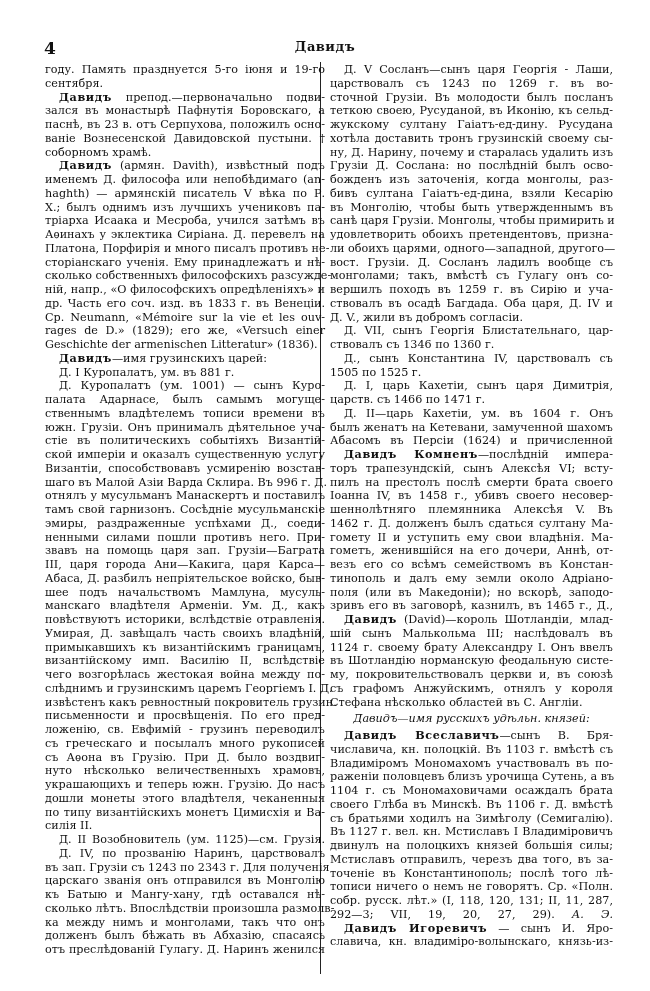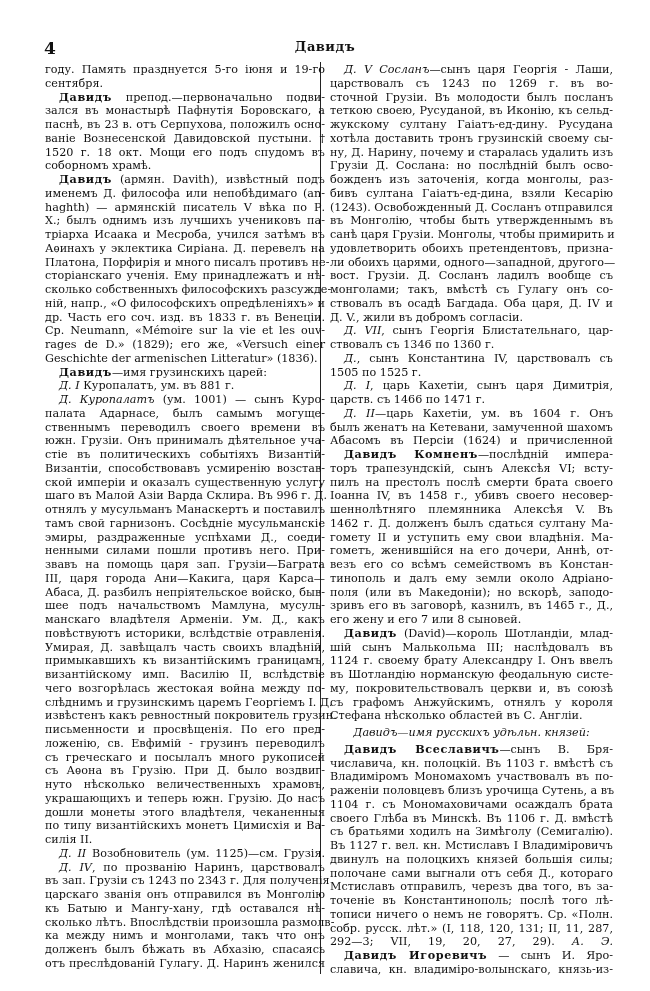--- a/index.html
+++ b/index.html
@@ -10,62 +10,61 @@
                   font-size: 13px; font-weight: bold; letter-spacing: 0.5px; }
   .col { position: absolute; top: 63px; width: 280px; font-size: 11.2px; line-height: 13.75px; }
   .col-left { left: 45px; }
   .col-right { left: 330px; width: 283px; }
   .divider { position: absolute; left: 320px; top: 62px; width: 1px; height: 912px; background: #222; }
   .line { white-space: nowrap; text-align: justify; text-align-last: justify; display: block; height: 13.75px; overflow: visible; }
   .line.last { text-align-last: left; }
   .line.indent { padding-left: 14px; }
   .line.center { text-align: center; text-align-last: center; font-style: italic; margin: 3px 0; }
   .hw { font-weight: bold; letter-spacing: 0.6px; }
-  .it { font-style: italic; }
+  .it { }
   .sig { font-style: italic; }
 </style>
 </head>
 <body>
 
 <div class="page-number">4</div>
 <div class="running-head">Давидъ</div>
 <div class="divider"></div>
 
 <div class="col col-left" id="col-left">
     <div class="line"><span>году.  Память  празднуется  5-го  іюня  и  19-го</span></div>
     <div class="line last"><span>сентября.</span></div>
     <div class="line indent"><span class="hw">Давидъ</span><span> препод.—первоначально подви-</span></div>
     <div class="line"><span>зался  въ  монастырѣ  Пафнутія  Боровскаго,  а</span></div>
     <div class="line"><span>паснѣ, въ 23 в. отъ Серпухова, положилъ осно-</span></div>
     <div class="line"><span>ваніе  Вознесенской  Давидовской  пустыни.  †</span></div>
-    <div class="line"><span>1520  г.  18  окт.  Мощи  его  подъ  спудомъ  въ</span></div>
     <div class="line last"><span>соборномъ храмѣ.</span></div>
     <div class="line indent"><span class="hw">Давидъ</span><span> (армян. Davith), извѣстный подъ</span></div>
     <div class="line"><span>именемъ  Д.  философа  или  непобѣдимаго  (an-</span></div>
     <div class="line"><span>haghth)  —  армянскій  писатель  V  вѣка  по  Р.</span></div>
     <div class="line"><span>X.;  былъ  однимъ  изъ  лучшихъ  учениковъ  па-</span></div>
     <div class="line"><span>тріарха  Исаака  и  Месроба,  учился  затѣмъ  въ</span></div>
     <div class="line"><span>Аѳинахъ у эклектика Сиріана. Д. перевелъ на</span></div>
     <div class="line"><span>Платона, Порфирія и много писалъ противъ не-</span></div>
     <div class="line"><span>сторіанскаго ученія. Ему принадлежатъ и нѣ-</span></div>
     <div class="line"><span>сколько собственныхъ философскихъ разсужде-</span></div>
     <div class="line"><span>ній, напр., «О философскихъ опредѣленіяхъ» и</span></div>
     <div class="line"><span>др.  Часть его соч.  изд.  въ  1833  г.  въ  Венеціи.</span></div>
     <div class="line"><span>Cp.  Neumann,  «Mémoire  sur  la  vie  et  les  ouv-</span></div>
     <div class="line"><span>rages  de  D.»  (1829);  его  же,  «Versuch  einer</span></div>
     <div class="line last"><span>Geschichte der armenischen Litteratur» (1836).</span></div>
     <div class="line indent last"><span class="hw">Давидъ</span><span>—имя грузинскихъ царей:</span></div>
     <div class="line indent last"><span class="it">Д. I</span><span> Куропалатъ, ум. въ 881 г.</span></div>
     <div class="line indent"><span class="it">Д.  Куропалатъ</span><span>  (ум.  1001) — сынъ  Куро-</span></div>
     <div class="line"><span>палата  Адарнасе,  былъ  самымъ  могуще-</span></div>
-    <div class="line"><span>ственнымъ  переводилъ  своего  времени  въ</span></div>
+    <div class="line"><span>ственнымъ  владѣтелемъ  тописи  времени  въ</span></div>
     <div class="line"><span>южн.  Грузіи.  Онъ  принималъ  дѣятельное  уча-</span></div>
     <div class="line"><span>стіе  въ  политическихъ  событіяхъ  Византій-</span></div>
+    <div class="line"><span>ской  имперіи  и  оказалъ  существенную  услугу</span></div>
     <div class="line"><span>Византіи,  способствовавъ  усмиренію  возстав-</span></div>
-    <div class="line"><span>ской  имперіи  и  оказалъ  существенную  услугу</span></div>
     <div class="line"><span>шаго въ Малой Азіи Варда Склира. Въ 996 г. Д.</span></div>
     <div class="line"><span>отнялъ у мусульманъ Манаскертъ и поставилъ</span></div>
     <div class="line"><span>тамъ  свой  гарнизонъ.  Сосѣдніе  мусульманскіе</span></div>
     <div class="line"><span>эмиры,   раздраженные   успѣхами  Д.,   соеди-</span></div>
     <div class="line"><span>ненными  силами  пошли  противъ  него.  При-</span></div>
     <div class="line"><span>звавъ  на  помощь  царя  зап.  Грузіи—Баграта</span></div>
     <div class="line"><span>III,  царя  города  Ани—Какига,  царя  Карса—</span></div>
     <div class="line"><span>Абаса, Д. разбилъ непріятельское войско, быв-</span></div>
     <div class="line"><span>шее  подъ  начальствомъ  Мамлуна,  мусуль-</span></div>
     <div class="line"><span>манскаго  владѣтеля  Арменіи.  Ум.  Д.,  какъ</span></div>
@@ -99,27 +98,27 @@
     <div class="line indent"><span class="it">Д. V Сосланъ</span><span>—сынъ  царя  Георгія - Лаши,</span></div>
     <div class="line"><span>царствовалъ  съ  1243  по  1269  г.  въ  во-</span></div>
     <div class="line"><span>сточной  Грузіи.  Въ  молодости  былъ  посланъ</span></div>
     <div class="line"><span>теткою  своею,  Русуданой,  въ  Иконію,  къ  сельд-</span></div>
     <div class="line"><span>жукскому  султану  Гаіатъ-ед-дину.  Русудана</span></div>
     <div class="line"><span>хотѣла  доставить  тронъ  грузинскій  своему  сы-</span></div>
     <div class="line"><span>ну,  Д.  Нарину,  почему  и  старалась  удалить  изъ</span></div>
     <div class="line"><span>Грузіи  Д.  Сослана:  но  послѣдній  былъ  осво-</span></div>
     <div class="line"><span>божденъ  изъ  заточенія,  когда  монголы,  раз-</span></div>
     <div class="line"><span>бивъ  султана  Гаіатъ-ед-дина,  взяли  Кесарію</span></div>
-    <div class="line"><span>(1243).  Освобожденный  Д.  Сосланъ  отправился</span></div>
     <div class="line"><span>въ  Монголію,  чтобы  быть  утвержденнымъ  въ</span></div>
     <div class="line"><span>санѣ  царя  Грузіи.  Монголы,  чтобы  примирить  и</span></div>
     <div class="line"><span>удовлетворить  обоихъ  претендентовъ,  призна-</span></div>
     <div class="line"><span>ли  обоихъ  царями,  одного—западной,  другого—</span></div>
     <div class="line"><span>вост.  Грузіи.  Д.  Сосланъ  ладилъ  вообще  съ</span></div>
     <div class="line"><span>монголами;  такъ,  вмѣстѣ  съ  Гулагу  онъ  со-</span></div>
+    <div class="line"><span>вершилъ  походъ  въ  1259  г.  въ  Сирію  и  уча-</span></div>
     <div class="line"><span>ствовалъ  въ  осадѣ  Багдада.  Оба  царя,  Д.  IV  и</span></div>
     <div class="line last"><span>Д.  V.,  жили  въ  добромъ  согласіи.</span></div>
     <div class="line indent"><span class="it">Д. VII</span><span>, сынъ  Георгія  Блистательнаго,  цар-</span></div>
     <div class="line last"><span>ствовалъ  съ  1346  по  1360  г.</span></div>
     <div class="line indent"><span class="it">Д.</span><span>,  сынъ  Константина  IV,  царствовалъ  съ</span></div>
     <div class="line last"><span>1505  по  1525  г.</span></div>
     <div class="line indent"><span class="it">Д. I</span><span>,  царь  Кахетіи,  сынъ  царя  Димитрія,</span></div>
     <div class="line last"><span>царств.  съ  1466  по  1471  г.</span></div>
     <div class="line indent"><span class="it">Д. II</span><span>—царь  Кахетіи,  ум.  въ  1604  г.  Онъ</span></div>
     <div class="line"><span>былъ  женатъ  на  Кетевани,  замученной  шахомъ</span></div>
@@ -129,39 +128,37 @@
     <div class="line"><span>пилъ  на  престолъ  послѣ  смерти  брата  своего</span></div>
     <div class="line"><span>Іоанна  IV,  въ  1458  г.,  убивъ  своего  несовер-</span></div>
     <div class="line"><span>шеннолѣтняго  племянника  Алексѣя  V.  Въ</span></div>
     <div class="line"><span>1462  г.  Д.  долженъ  былъ  сдаться  султану  Ма-</span></div>
     <div class="line"><span>гомету  II  и  уступить  ему  свои  владѣнія.  Ма-</span></div>
     <div class="line"><span>гометъ,  женившійся  на  его  дочери,  Аннѣ,  от-</span></div>
     <div class="line"><span>везъ  его  со  всѣмъ  семействомъ  въ  Констан-</span></div>
     <div class="line"><span>тинополь  и  далъ  ему  земли  около  Адріано-</span></div>
     <div class="line"><span>поля  (или  въ  Македоніи);  но  вскорѣ,  заподо-</span></div>
     <div class="line"><span>зривъ  его  въ  заговорѣ,  казнилъ,  въ  1465  г.,  Д.,</span></div>
-    <div class="line last"><span>его  жену  и  его  7  или  8  сыновей.</span></div>
     <div class="line indent"><span class="hw">Давидъ</span><span> (David)—король  Шотландіи,  млад-</span></div>
     <div class="line"><span>шій  сынъ  Малькольма  III;  наслѣдовалъ  въ</span></div>
     <div class="line"><span>1124  г.  своему  брату  Александру  I.  Онъ  ввелъ</span></div>
     <div class="line"><span>въ  Шотландію  норманскую  феодальную  систе-</span></div>
     <div class="line"><span>му,  покровительствовалъ  церкви  и,  въ  союзѣ</span></div>
     <div class="line"><span>съ  графомъ  Анжуйскимъ,  отнялъ  у  короля</span></div>
     <div class="line last"><span>Стефана  нѣсколько  областей  въ  С.  Англіи.</span></div>
     <div class="line center"><span>Давидъ—имя русскихъ удѣльн. князей:</span></div>
     <div class="line indent"><span class="hw">Давидъ Всеславичъ</span><span>—сынъ  В.  Бря-</span></div>
     <div class="line"><span>числавича,  кн.  полоцкій.  Въ  1103  г.  вмѣстѣ  съ</span></div>
     <div class="line"><span>Владиміромъ  Мономахомъ  участвовалъ  въ  по-</span></div>
     <div class="line"><span>раженіи  половцевъ  близъ  урочища  Сутень,  а  въ</span></div>
     <div class="line"><span>1104  г.  съ  Мономаховичами  осаждалъ  брата</span></div>
     <div class="line"><span>своего  Глѣба  въ  Минскѣ.  Въ  1106  г.  Д.  вмѣстѣ</span></div>
     <div class="line"><span>съ  братьями  ходилъ  на  Зимѣголу  (Семигалію).</span></div>
     <div class="line"><span>Въ  1127  г.  вел.  кн.  Мстиславъ  I  Владиміровичъ</span></div>
     <div class="line"><span>двинулъ  на  полоцкихъ  князей  большія  силы;</span></div>
-    <div class="line"><span>полочане  сами  выгнали  отъ  себя  Д.,  котораго</span></div>
     <div class="line"><span>Мстиславъ  отправилъ,  черезъ  два  того,  въ  за-</span></div>
     <div class="line"><span>точеніе  въ  Константинополь;  послѣ  того  лѣ-</span></div>
     <div class="line"><span>тописи  ничего  о  немъ  не  говорятъ.  Ср.  «Полн.</span></div>
     <div class="line"><span>собр.  русск.  лѣт.»  (I,  118,  120,  131;  II,  11,  287,</span></div>
     <div class="line" style="text-align-last: justify;"><span>292—3;  VII,  19,  20,  27,  29).</span><span class="sig">  А. Э.</span></div>
     <div class="line indent"><span class="hw">Давидъ Игоревичъ</span><span> — сынъ  И.  Яро-</span></div>
     <div class="line"><span>славича,  кн.  владиміро-волынскаго,  князь-из-</span></div>
   </div>
 
 </body></html>

